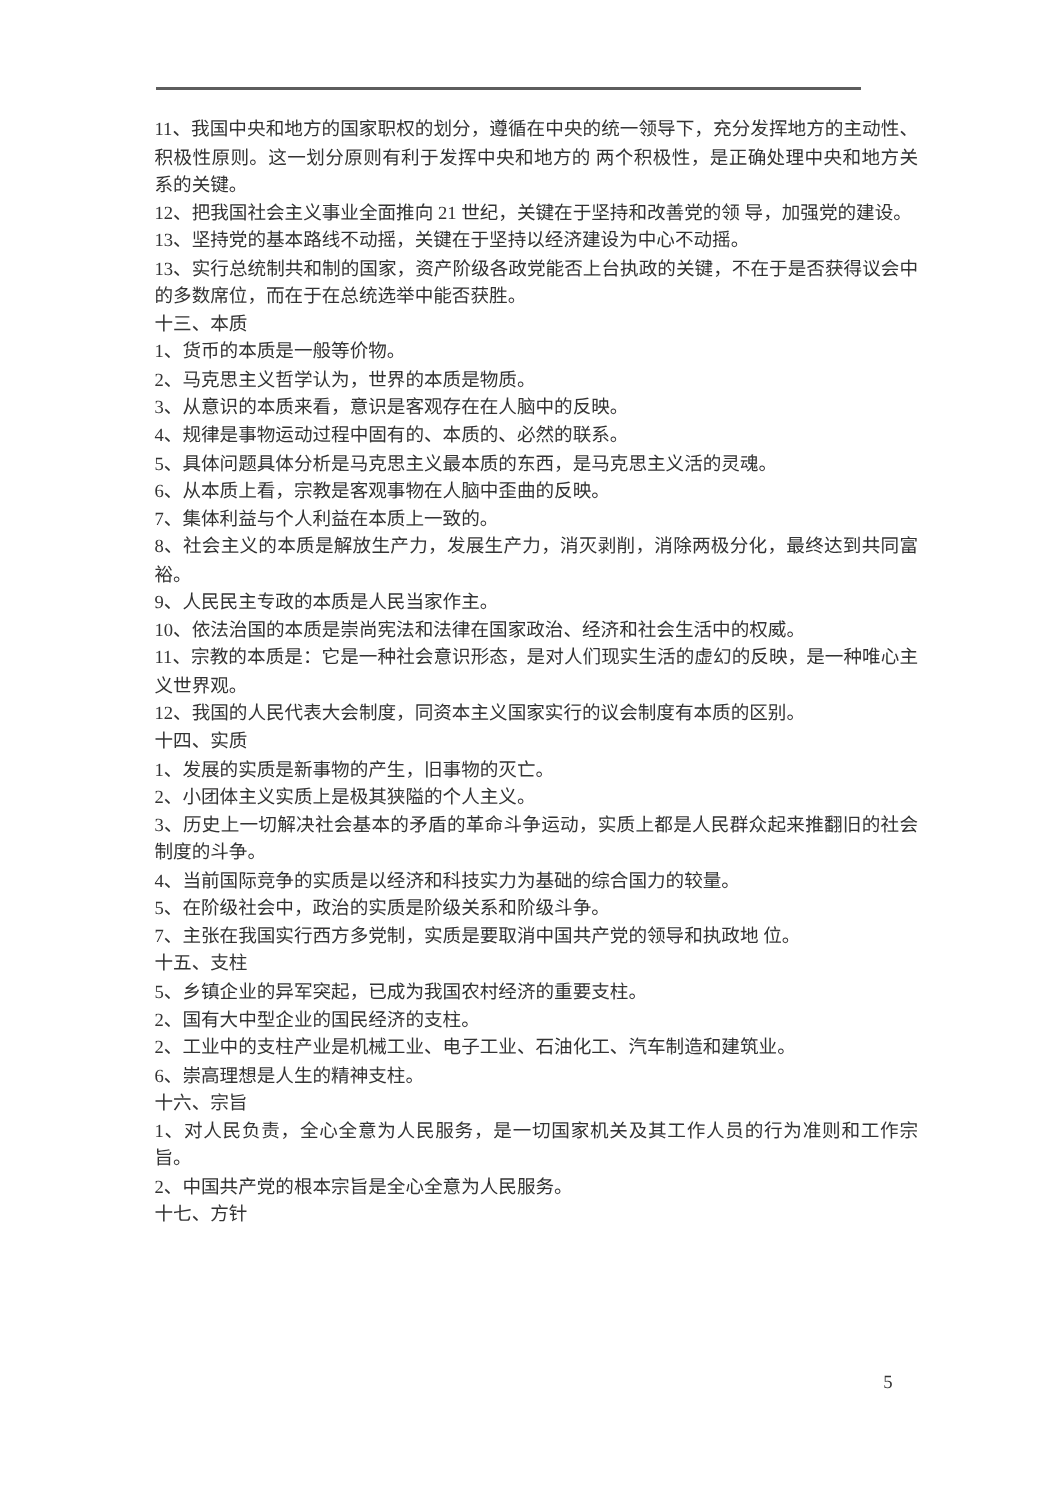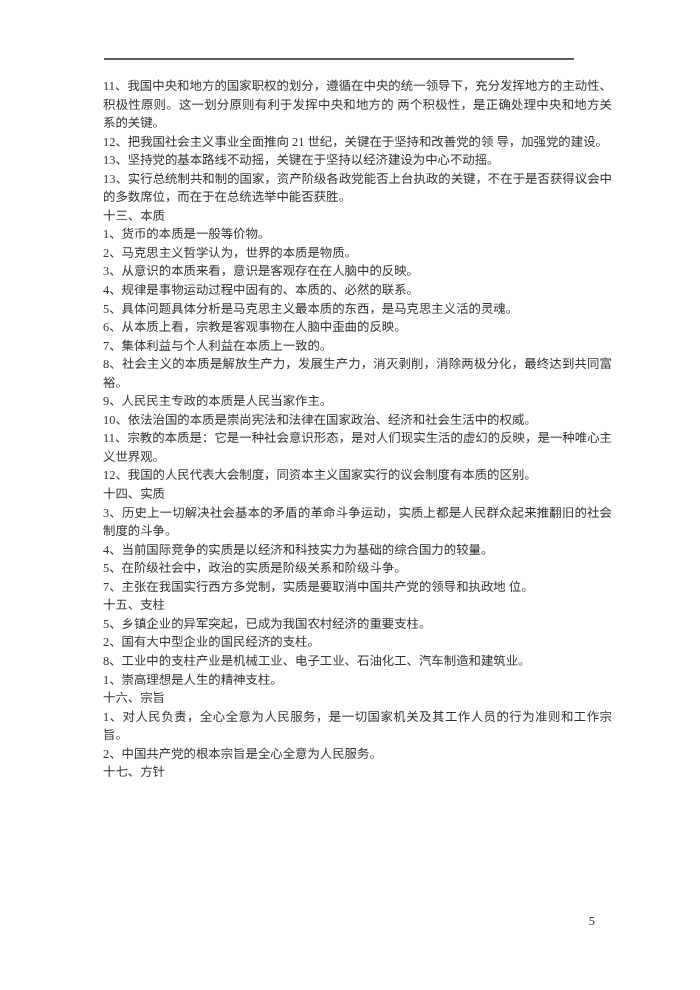--- a/index.html
+++ b/index.html
@@ -76,28 +76,30 @@
       <p>4、规律是事物运动过程中固有的、本质的、必然的联系。</p>
       <p>5、具体问题具体分析是马克思主义最本质的东西，是马克思主义活的灵魂。</p>
       <p>6、从本质上看，宗教是客观事物在人脑中歪曲的反映。</p>
       <p>7、集体利益与个人利益在本质上一致的。</p>
       <p>8、社会主义的本质是解放生产力，发展生产力，消灭剥削，消除两极分化，最终达到共同富裕。</p>
       <p>9、人民民主专政的本质是人民当家作主。</p>
       <p>10、依法治国的本质是崇尚宪法和法律在国家政治、经济和社会生活中的权威。</p>
       <p>11、宗教的本质是：它是一种社会意识形态，是对人们现实生活的虚幻的反映，是一种唯心主义世界观。</p>
       <p>12、我国的人民代表大会制度，同资本主义国家实行的议会制度有本质的区别。</p>
       <p>十四、实质</p>
+      <p>1、发展的实质是新事物的产生，旧事物的灭亡。</p>
+      <p>2、小团体主义实质上是极其狭隘的个人主义。</p>
       <p>3、历史上一切解决社会基本的矛盾的革命斗争运动，实质上都是人民群众起来推翻旧的社会制度的斗争。</p>
       <p>4、当前国际竞争的实质是以经济和科技实力为基础的综合国力的较量。</p>
       <p>5、在阶级社会中，政治的实质是阶级关系和阶级斗争。</p>
       <p>7、主张在我国实行西方多党制，实质是要取消中国共产党的领导和执政地 位。</p>
       <p>十五、支柱</p>
       <p>5、乡镇企业的异军突起，已成为我国农村经济的重要支柱。</p>
       <p>2、国有大中型企业的国民经济的支柱。</p>
-      <p>8、工业中的支柱产业是机械工业、电子工业、石油化工、汽车制造和建筑业。</p>
-      <p>1、崇高理想是人生的精神支柱。</p>
+      <p>2、工业中的支柱产业是机械工业、电子工业、石油化工、汽车制造和建筑业。</p>
+      <p>6、崇高理想是人生的精神支柱。</p>
       <p>十六、宗旨</p>
       <p>1、对人民负责，全心全意为人民服务，是一切国家机关及其工作人员的行为准则和工作宗旨。</p>
       <p>2、中国共产党的根本宗旨是全心全意为人民服务。</p>
       <p>十七、方针</p>
     </main>
   <div class="page-number">5</div>
 </div>
 
 </body></html>

